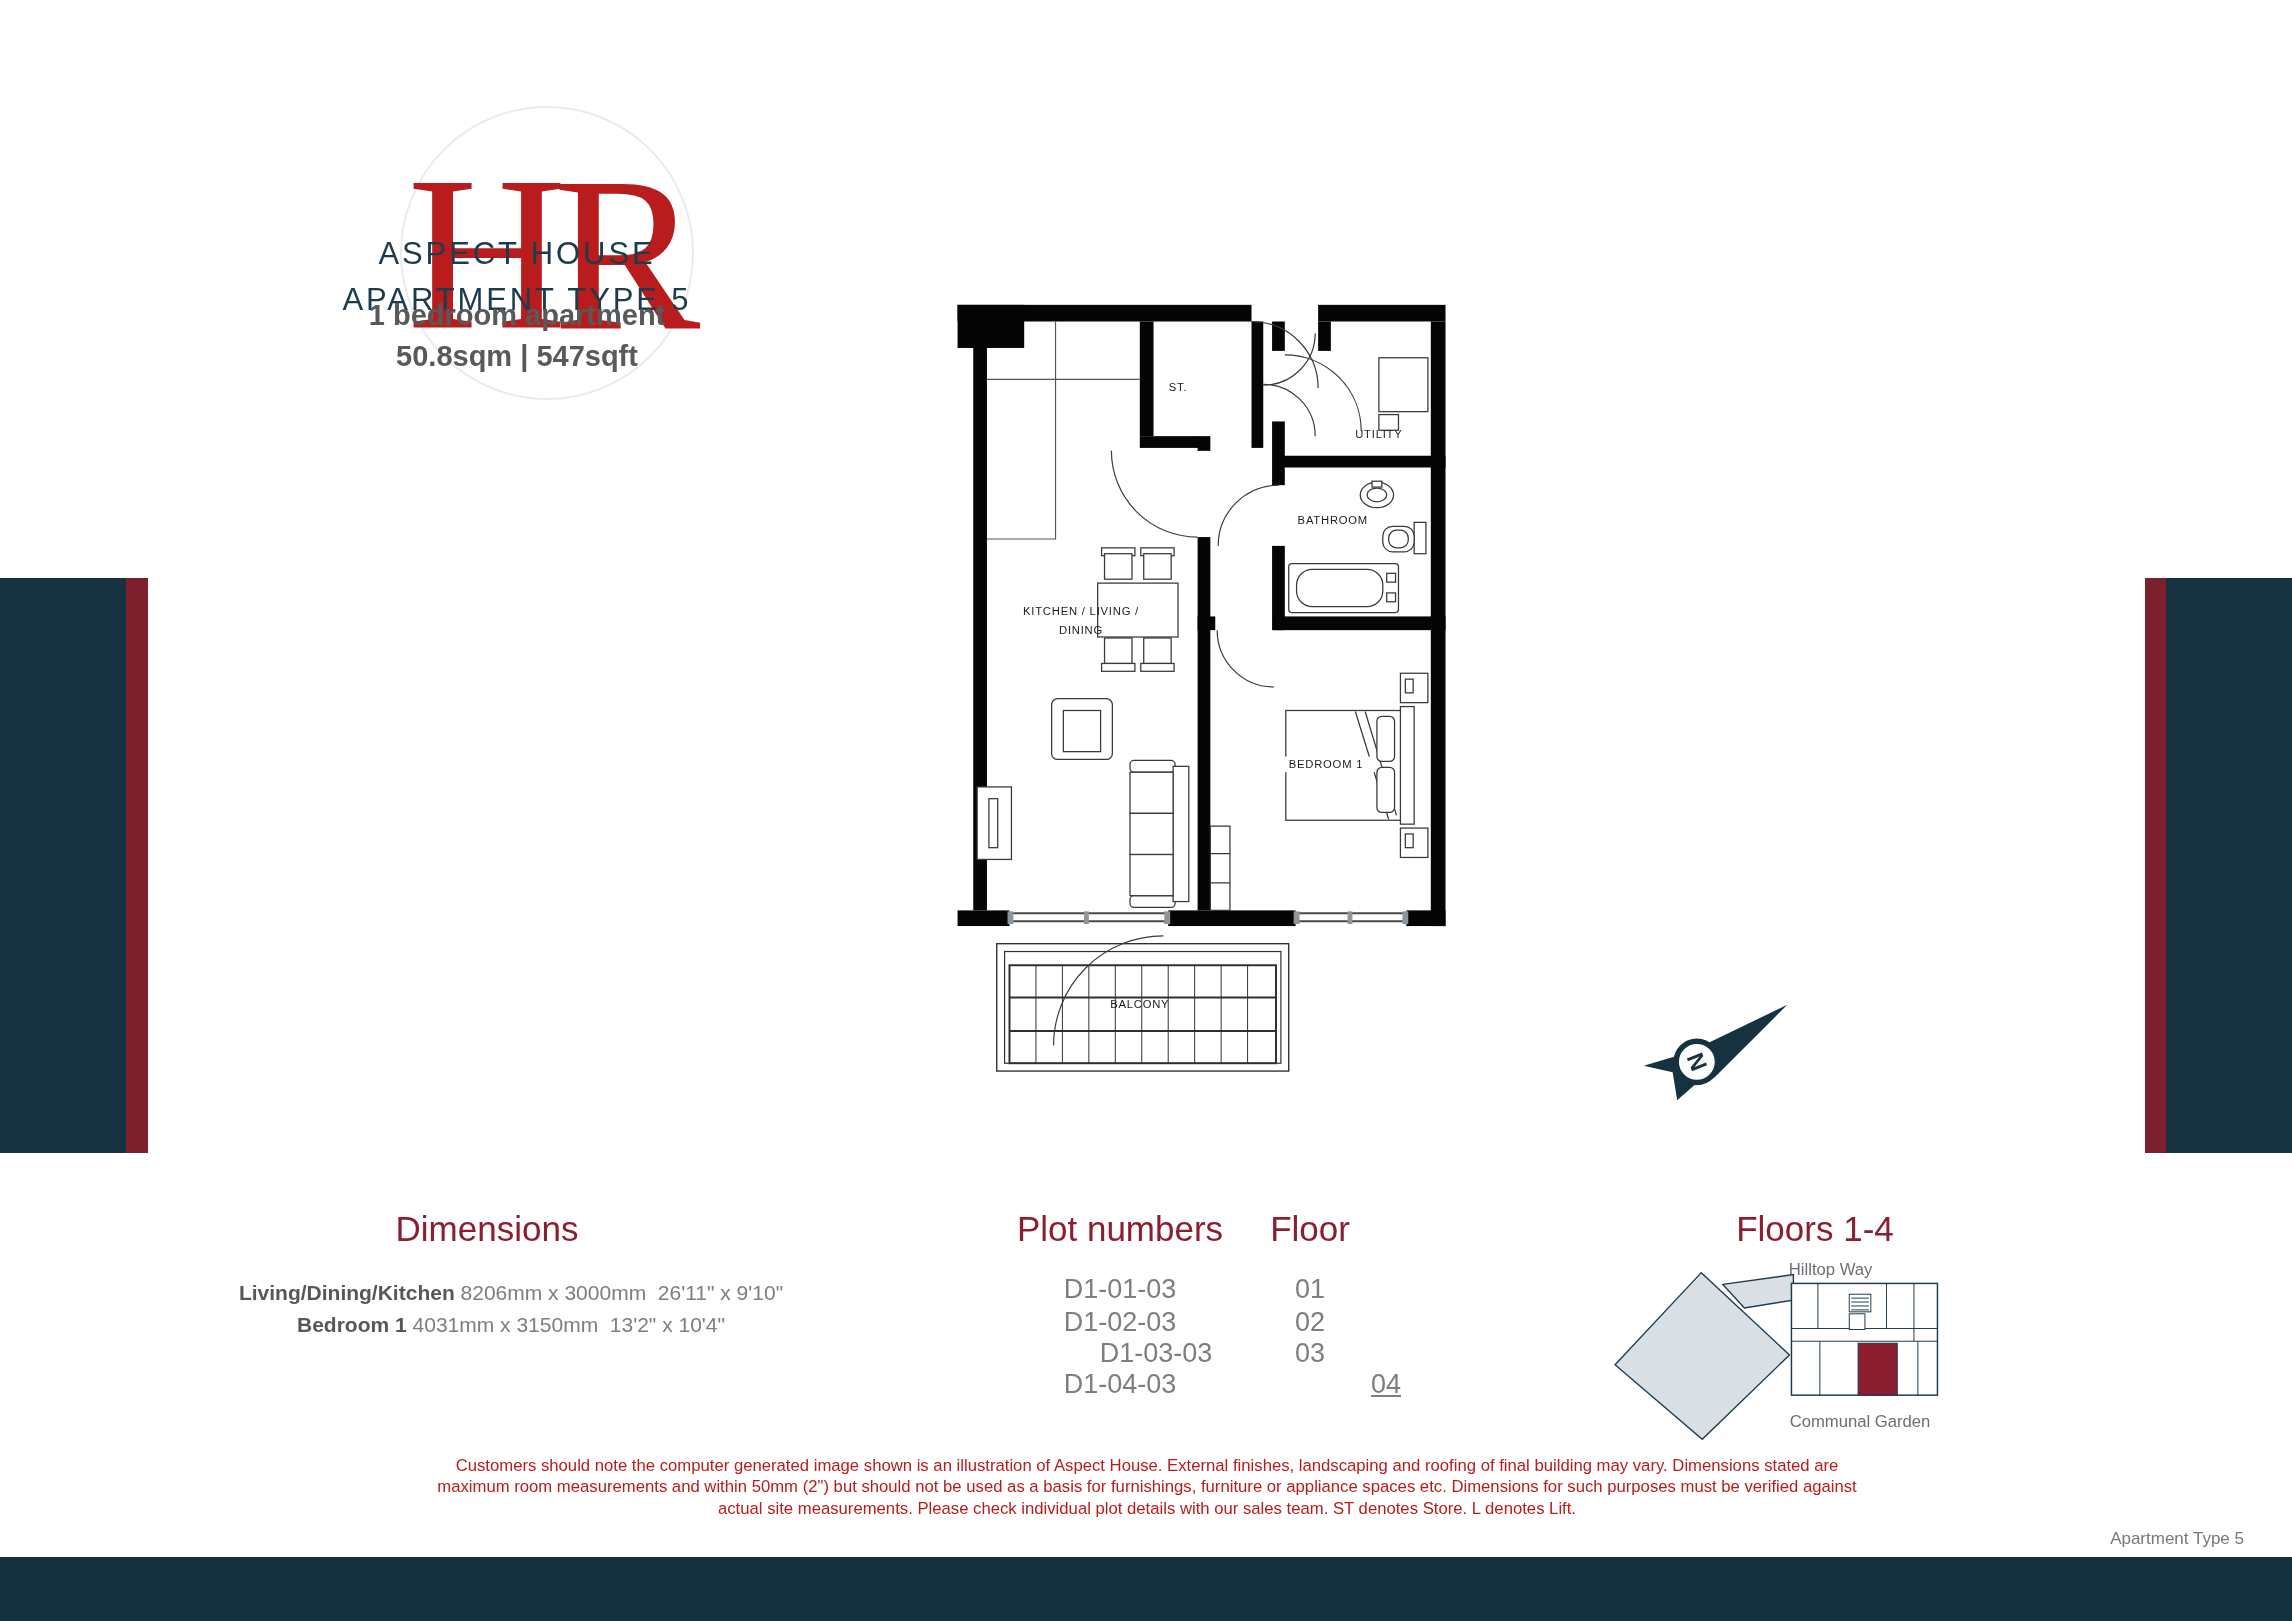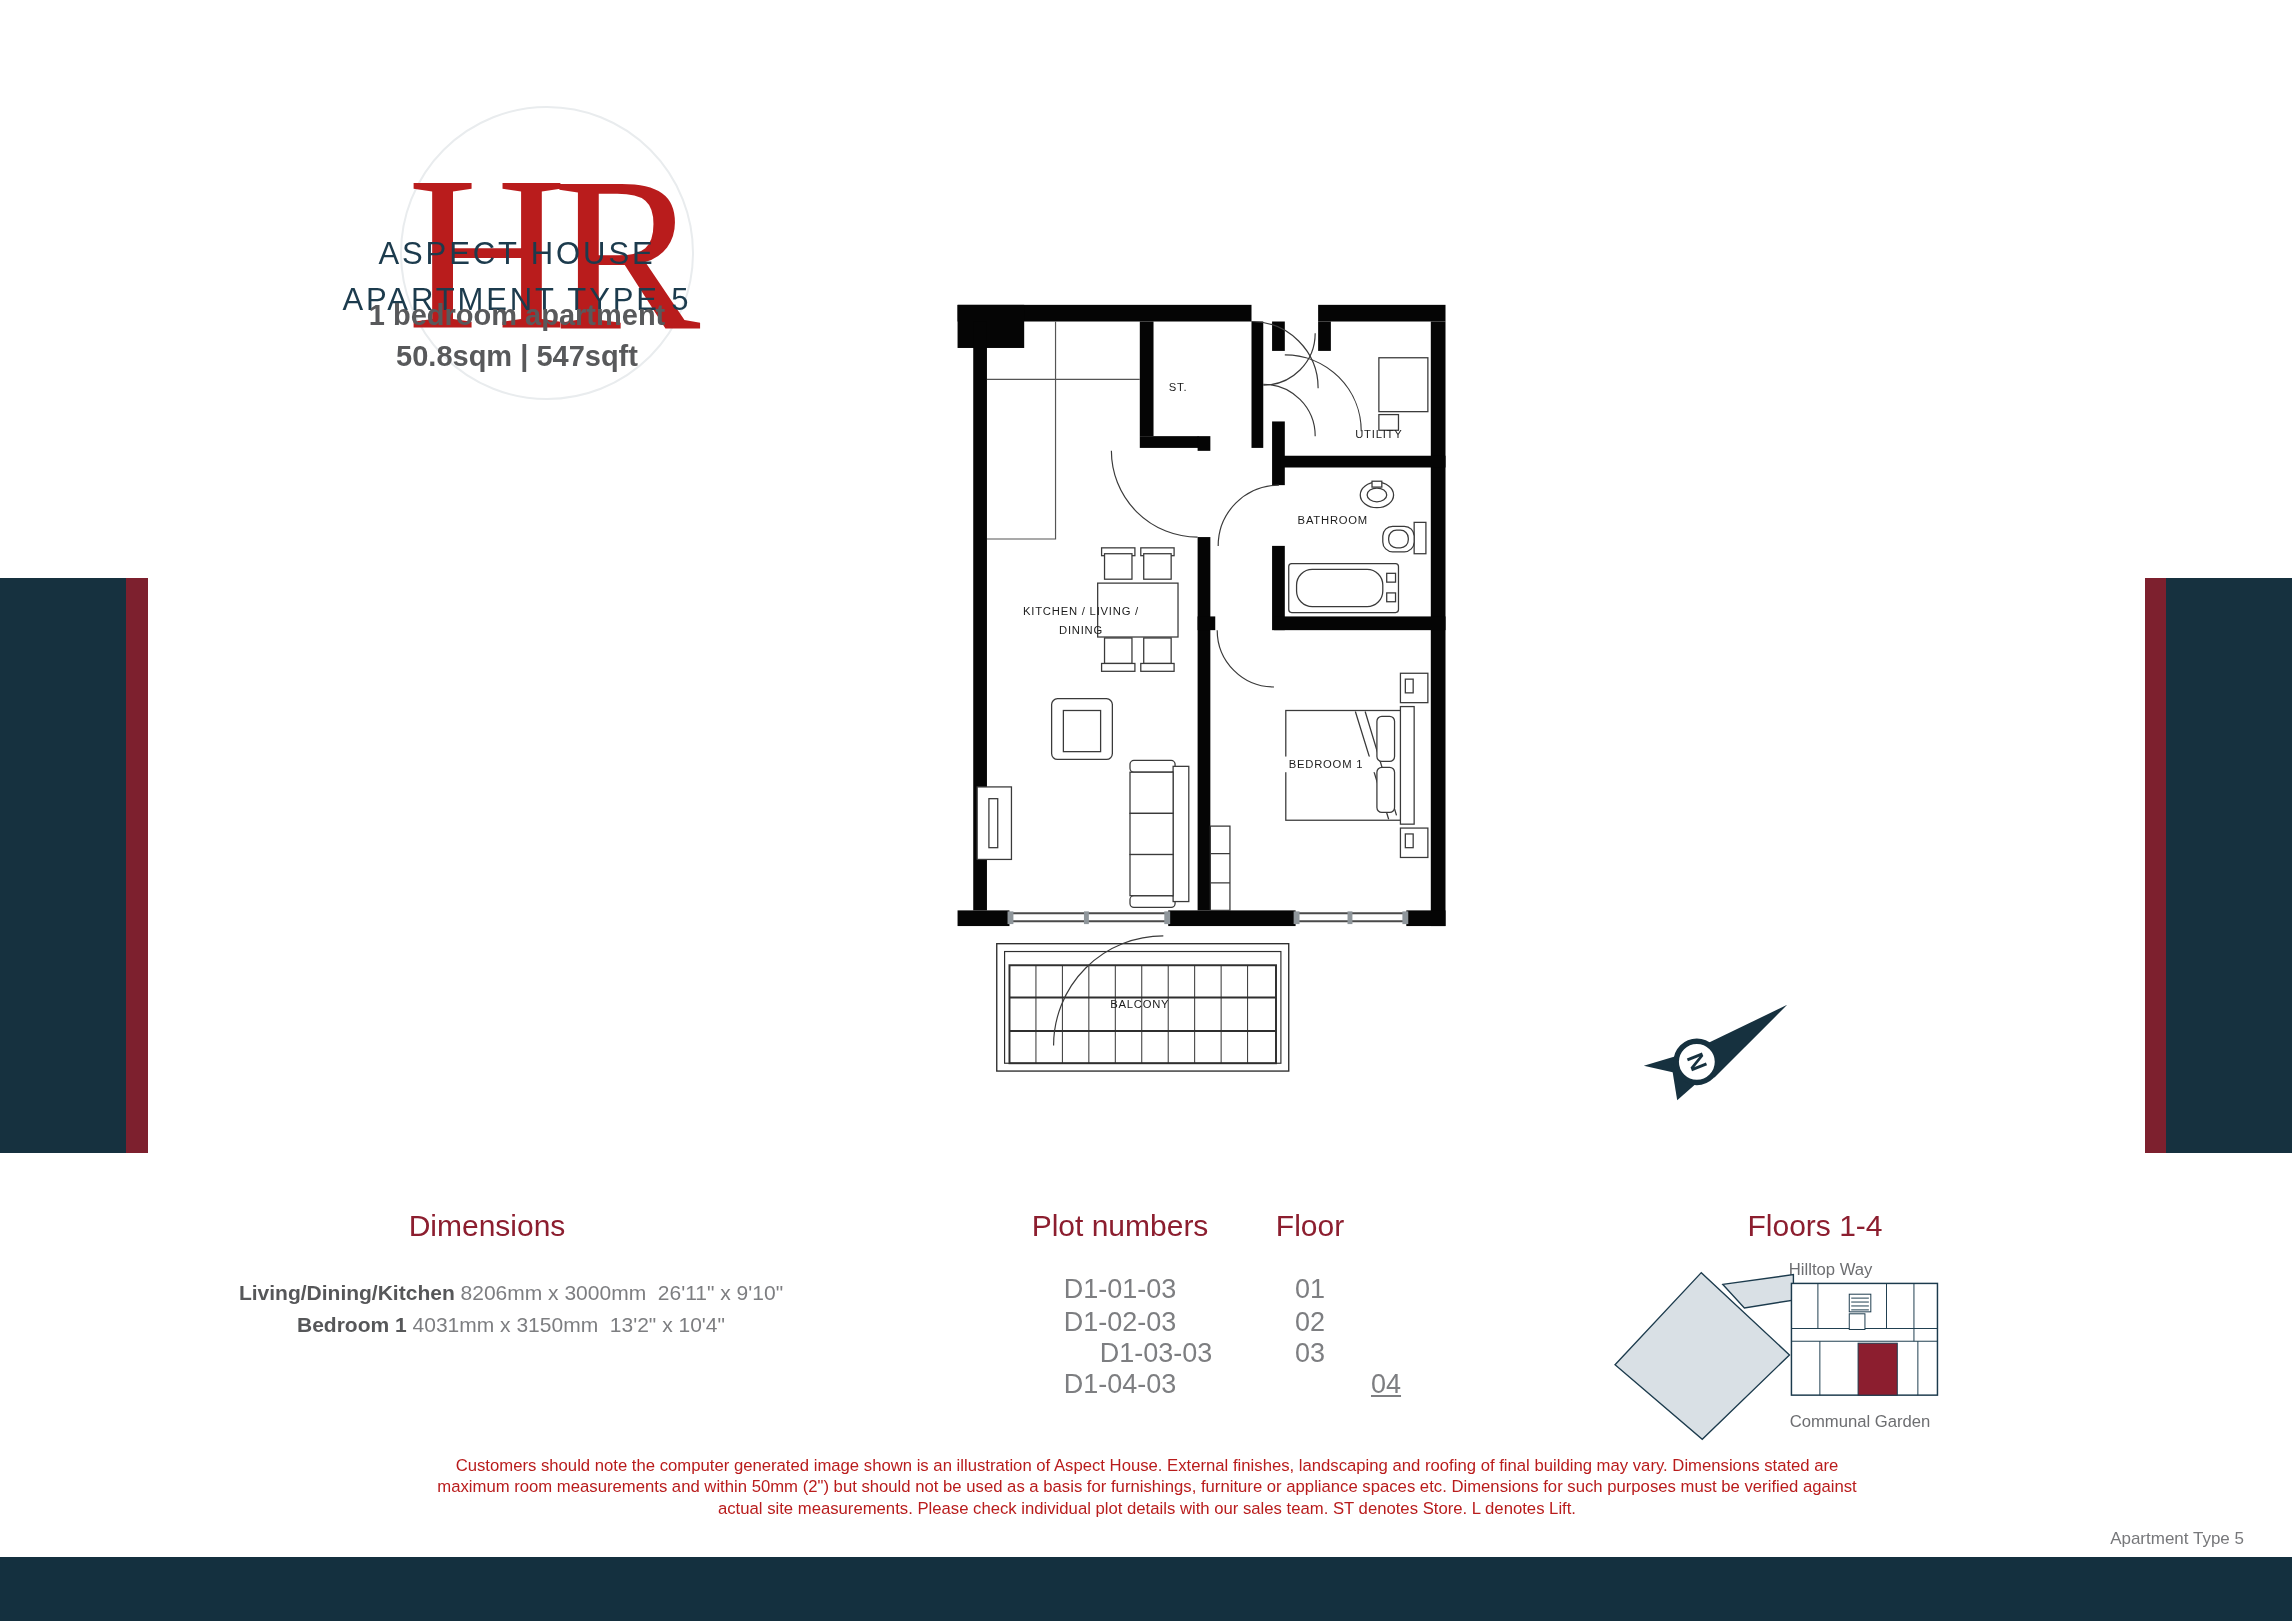--- a/index.html
+++ b/index.html
@@ -13,21 +13,21 @@
               line-height:1;user-select:none;}
   
   .title-line{position:absolute;left:517px;transform:translateX(-50%);white-space:nowrap;z-index:2;
               color:#1c3b4d;font-size:31px;letter-spacing:2.9px;font-weight:400;margin-top:40px;}
   .sub-line{position:absolute;left:517px;transform:translateX(-50%);white-space:nowrap;z-index:2;
             color:#58595b;font-size:29px;font-weight:bold;}
   
   .band-navy{background:#16313f;}
   .band-red{background:#7d202e;}
   
-  .heading{position:absolute;transform:translateX(-50%);white-space:nowrap;color:#8c1e2f;font-size:30px;}
+  .heading{position:absolute;transform:translateX(-50%);white-space:nowrap;color:#8c1e2f;font-size:35px;}
   .dim-row{position:absolute;left:511px;transform:translateX(-50%);white-space:pre;font-size:21px;color:#7d7e81;}
   .dim-row .nm{font-weight:bold;color:#565759;}
   .cell{position:absolute;transform:translateX(-50%);white-space:nowrap;font-size:27px;color:#7d7e81;}
   .disc-line{position:absolute;left:1147px;transform:translateX(-50%);white-space:nowrap;
              font-size:16.7px;color:#b91c1c;text-align:center;}
   .page-label{position:absolute;right:49px;top:1529px;font-size:17px;color:#77787b;}
   .footer{position:absolute;left:0;top:1557px;width:2293px;height:64px;background:#14303f;}
   svg text{font-family:"Liberation Sans", sans-serif;}
   .plan-label{font-size:11.5px;letter-spacing:0.8px;fill:#1c1c1c;}
   .site-label{font-size:17px;fill:#6d6e71;}

